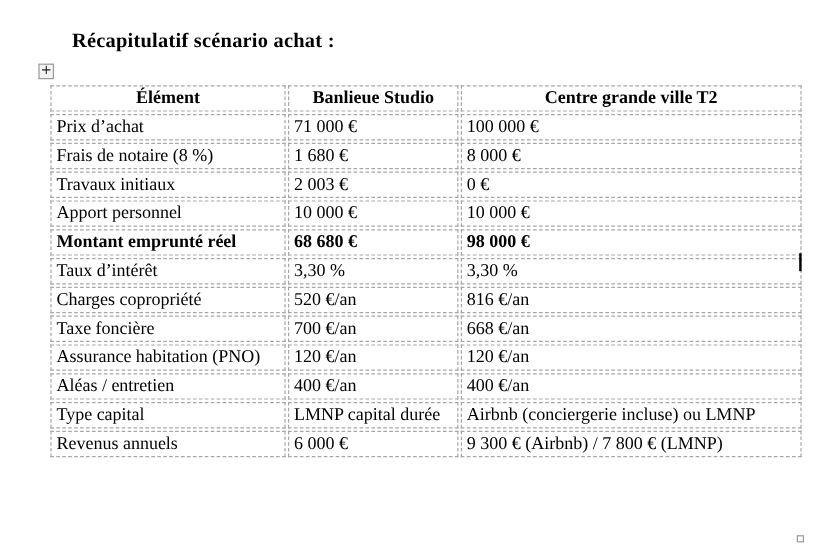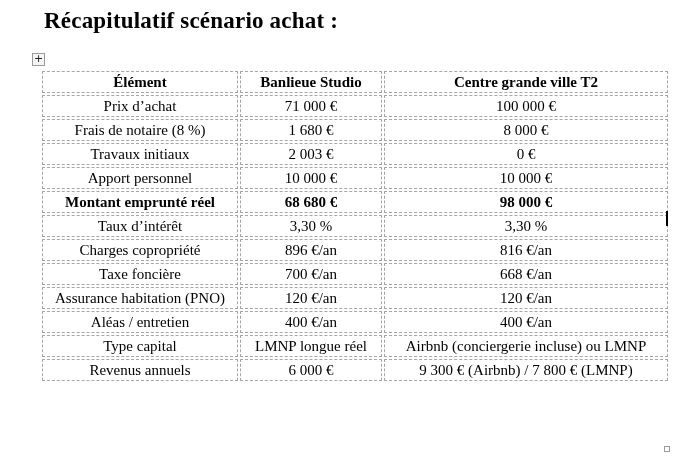--- a/index.html
+++ b/index.html
@@ -13,22 +13,22 @@
     position: relative;
     width: 690px;
     height: 465px;
     background: #ffffff;
     overflow: hidden;
   }
   .doc-title {
     position: absolute;
     left: 44px;
     top: 8px;
-    margin: 0;
-    font-size: 23px;
+    margin: 16px;
+    font-size: 17px;
     font-weight: bold;
     letter-spacing: 0.2px;
     white-space: nowrap;
   }
   .move-handle {
     position: absolute;
     left: 32px;
     top: 53px;
     width: 13px;
     height: 13px;
@@ -59,21 +59,21 @@
     height: 18px;
     overflow: hidden;
     white-space: nowrap;
     background: #ffffff;
     font-weight: normal;
   }
   table.doc-table th {
     font-weight: bold;
   }
   table.doc-table td {
-    text-align: center;
+    text-align: left;
   }
   col.c1 { width: 196px; }
   col.c2 { width: 142px; }
   col.c3 { width: 284px; }
   tr.bold td { font-weight: bold; }
   .text-caret {
     position: absolute;
     left: 666px;
     top: 211px;
     width: 2px;
@@ -140,41 +140,41 @@
       <td>68 680 €</td>
       <td>98 000 €</td>
     </tr>
         <tr>
       <td>Taux d’intérêt</td>
       <td>3,30 %</td>
       <td>3,30 %</td>
     </tr>
         <tr>
       <td>Charges copropriété</td>
-      <td>896 €/an</td>
+      <td>520 €/an</td>
       <td>816 €/an</td>
     </tr>
         <tr>
       <td>Taxe foncière</td>
       <td>700 €/an</td>
       <td>668 €/an</td>
     </tr>
         <tr>
       <td>Assurance habitation (PNO)</td>
       <td>120 €/an</td>
       <td>120 €/an</td>
     </tr>
         <tr>
       <td>Aléas / entretien</td>
       <td>400 €/an</td>
       <td>400 €/an</td>
     </tr>
         <tr>
       <td>Type capital</td>
-      <td>LMNP longue réel</td>
+      <td>LMNP capital durée</td>
       <td>Airbnb (conciergerie incluse) ou LMNP</td>
     </tr>
         <tr>
       <td>Revenus annuels</td>
       <td>6 000 €</td>
       <td>9 300 € (Airbnb) / 7 800 € (LMNP)</td>
     </tr>
       </tbody>
   </table>
 

